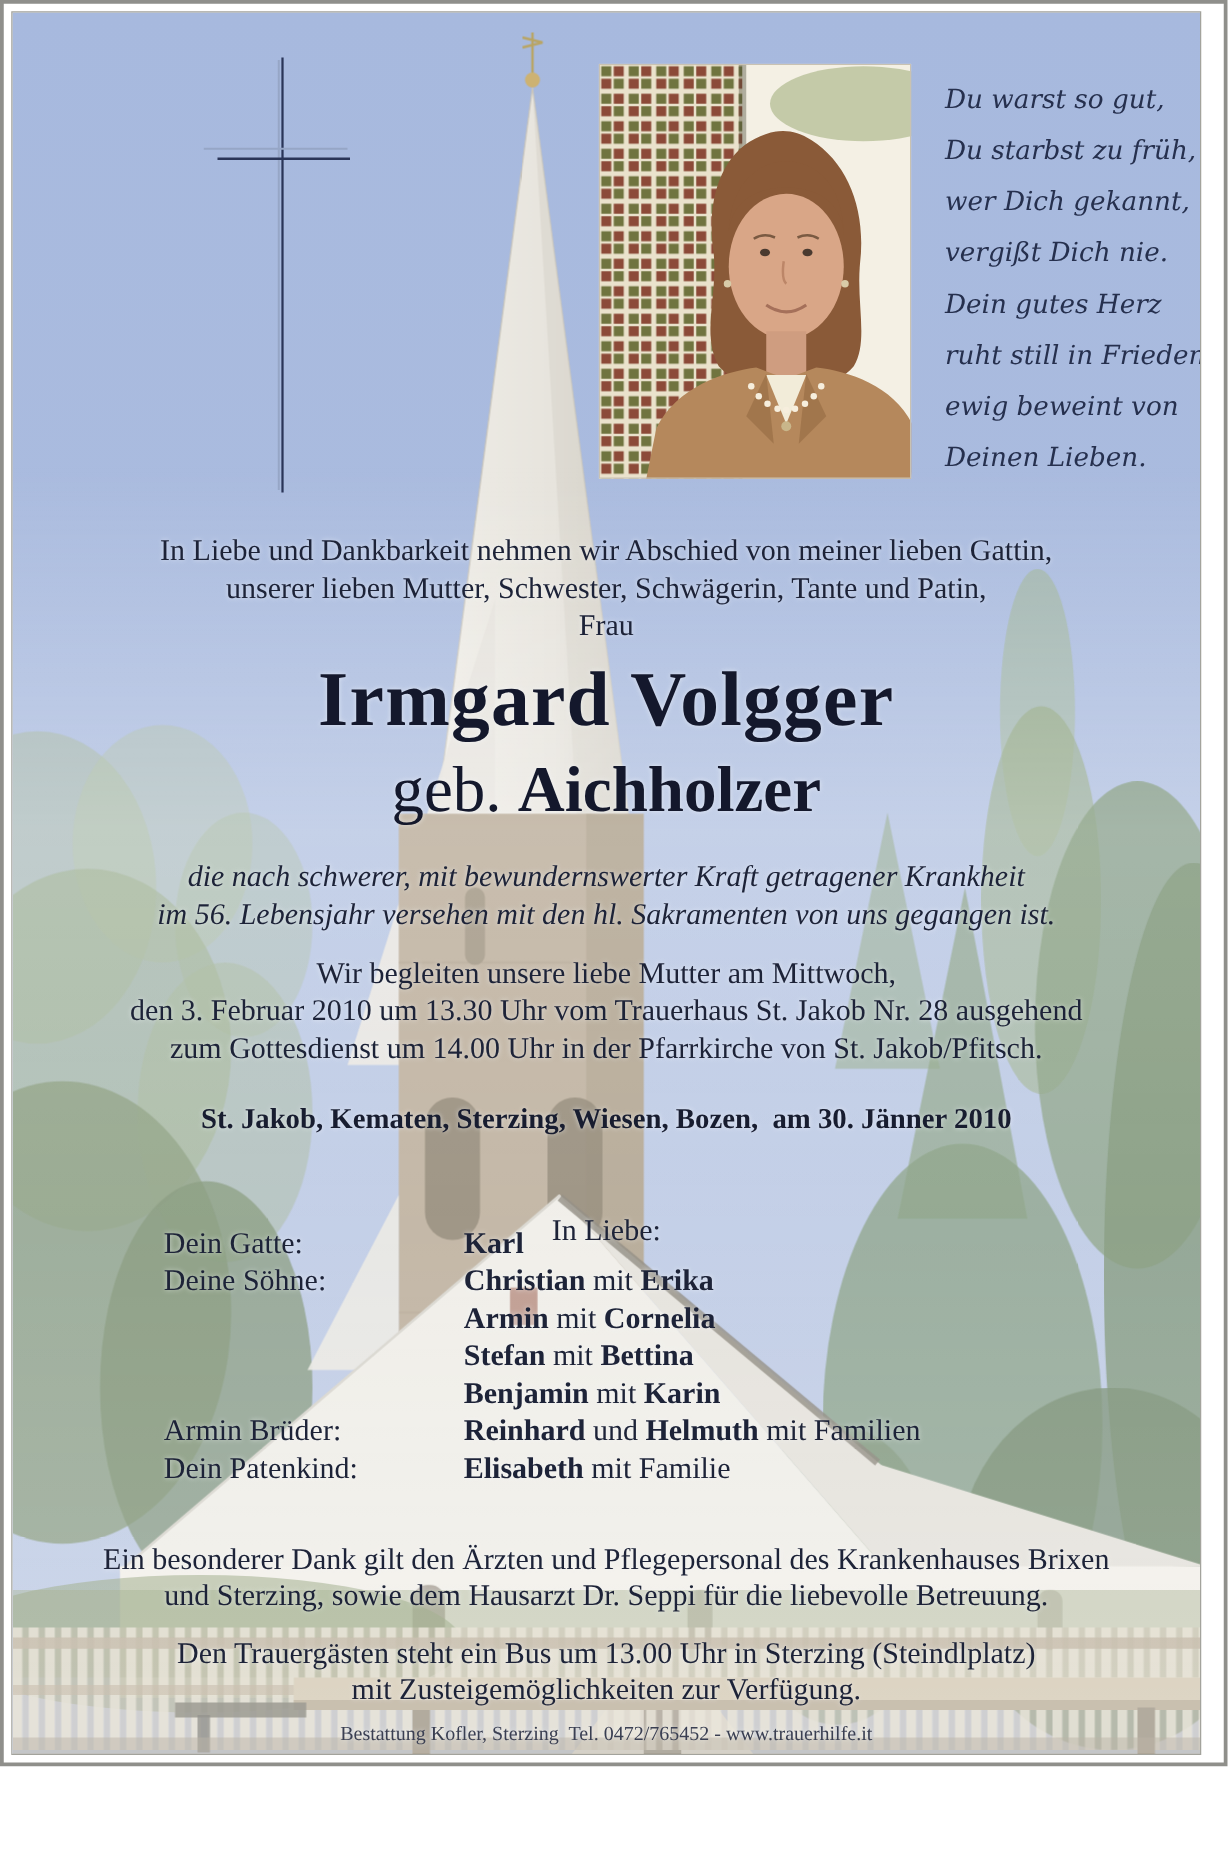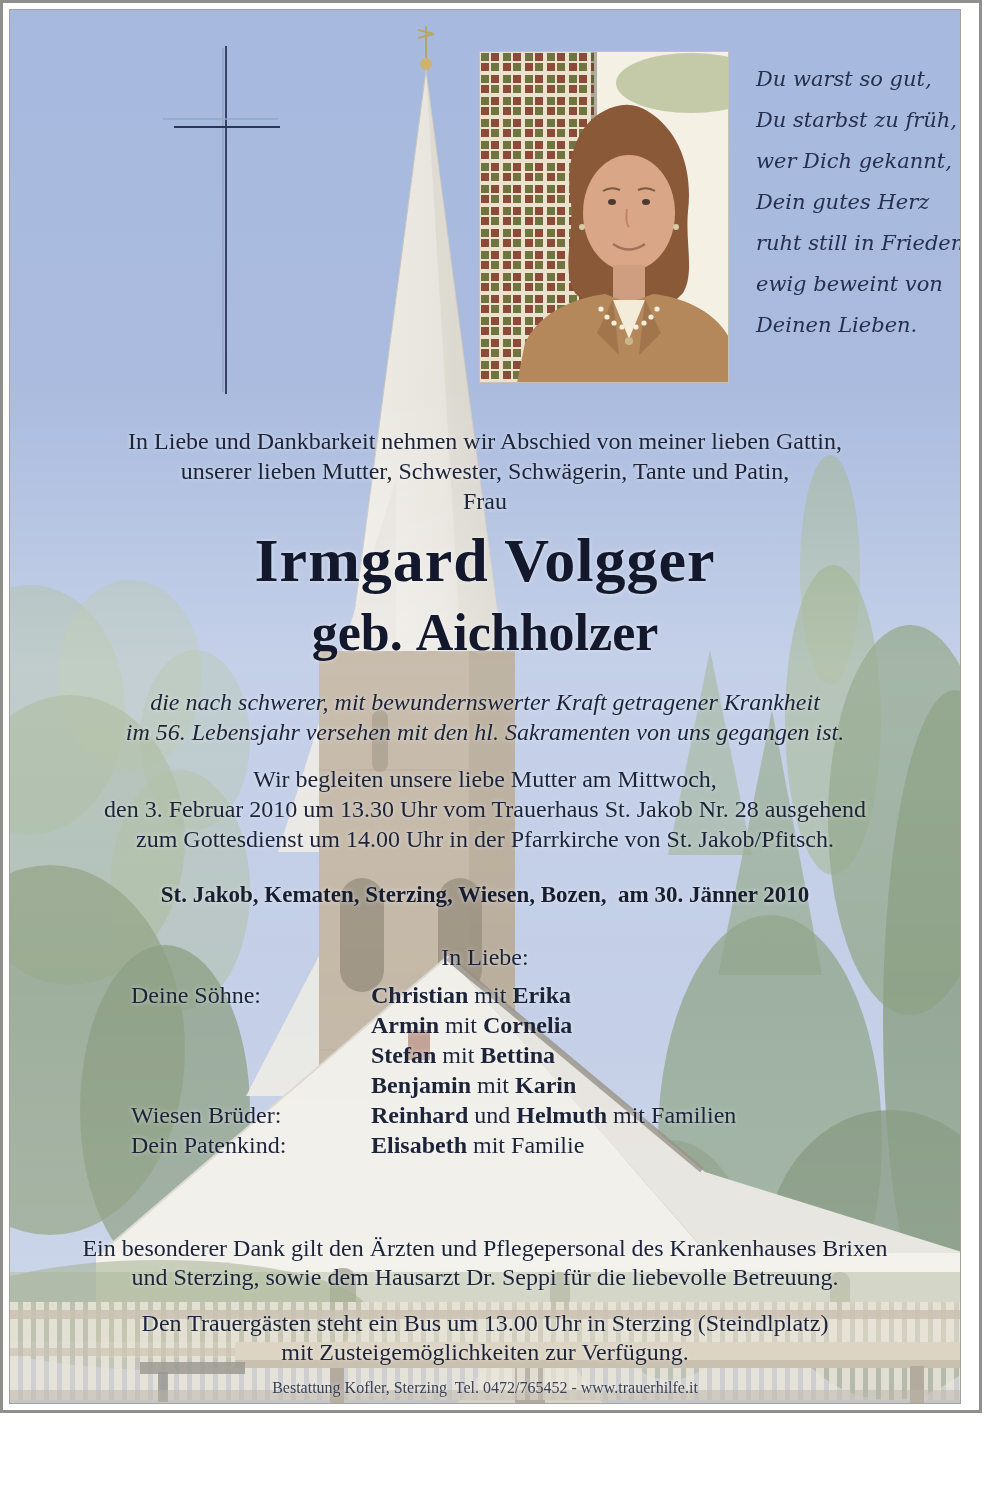--- a/index.html
+++ b/index.html
@@ -23,26 +23,26 @@
     background:linear-gradient(180deg,rgba(255,255,255,0) 26%,rgba(255,255,255,.30) 47%,
                rgba(255,255,255,.25) 70%,rgba(255,255,255,.32) 97%);
   }
   .txt{
     position:absolute;left:0;width:100%;text-align:center;color:#1d2338;
     text-shadow:0 0 4px rgba(245,247,251,.65);
   }
   .t-intro{top:416px;font-size:24px;line-height:30px;}
   .t-name{top:513px;font-size:62px;line-height:74px;font-weight:bold;color:#14182c;letter-spacing:1px;}
   .t-maiden{top:592px;font-size:52px;line-height:62px;color:#14182c;}
-  .t-maiden .reg{font-weight:bold;}
+  .t-maiden .reg{font-weight:normal;}
   .t-maiden .b{font-weight:bold;}
   .t-sick{top:677px;font-size:24px;line-height:30px;font-style:italic;}
   .t-funeral{top:754px;font-size:24px;line-height:30px;}
   .t-places{top:870px;font-size:23px;line-height:30px;font-weight:bold;color:#181d30;}
-  .t-inliebe{top:932px;font-size:24px;line-height:30px;}
+  .t-inliebe{top:960px;font-size:24px;line-height:30px;}
   .family{
     position:absolute;left:121px;top:970px;width:760px;font-size:24px;color:#1d2338;
     text-shadow:0 0 4px rgba(245,247,251,.65);
   }
   .fam-row{display:flex;height:30px;line-height:30px;}
   .fam-label{width:240px;flex:0 0 240px;}
   .fam-value{flex:1;}
   .fam-value .b{font-weight:bold;}
   .t-closing{top:1174px;font-size:24px;line-height:30px;}
   .t-thanks{top:1224px;font-size:24px;line-height:29px;}
@@ -201,20 +201,21 @@
         <circle cx="178" cy="258" r="2.6"></circle>
       </g>
       <circle cx="150" cy="290" r="4" fill="#c9b68a"></circle>
       <rect x="0.5" y="0.5" width="249" height="331" fill="none" stroke="#c9c2b2" stroke-width="1"></rect>
     </svg>
 
     <div class="poem">
         <div>Du warst so gut,</div>
         <div>Du starbst zu früh,</div>
         <div>wer Dich gekannt,</div>
+        <div>vergißt Dich nie.</div>
         <div>Dein gutes Herz</div>
         <div>ruht still in Frieden,</div>
         <div>ewig beweint von</div>
         <div>Deinen Lieben.</div>
       </div>
 
     <div class="txt t-intro">
       <div>In Liebe und Dankbarkeit nehmen wir Abschied von meiner lieben Gattin,</div>
       <div>unserer lieben Mutter, Schwester, Schwägerin, Tante und Patin,</div>
       <div>Frau</div>
@@ -237,37 +238,41 @@
       <div>den 3. Februar 2010 um 13.30 Uhr vom Trauerhaus St. Jakob Nr. 28 ausgehend</div>
       <div>zum Gottesdienst um 14.00 Uhr in der Pfarrkirche von St. Jakob/Pfitsch.</div>
     </div>
 
     <div class="txt t-places">St. Jakob, Kematen, Sterzing, Wiesen, Bozen,&nbsp; am 30. Jänner 2010</div>
 
     <div class="txt t-inliebe">In Liebe:</div>
 
     <div class="family">
         <div class="fam-row">
+          <span class="fam-label">Dein Gatte:</span>
+          <span class="fam-value"><span class="b">Karl</span></span>
+        </div>
+        <div class="fam-row">
           <span class="fam-label">Deine Söhne:</span>
           <span class="fam-value"><span class="b">Christian</span><span> mit </span><span class="b">Erika</span></span>
         </div>
         <div class="fam-row">
           <span class="fam-label"></span>
           <span class="fam-value"><span class="b">Armin</span><span> mit </span><span class="b">Cornelia</span></span>
         </div>
         <div class="fam-row">
           <span class="fam-label"></span>
           <span class="fam-value"><span class="b">Stefan</span><span> mit </span><span class="b">Bettina</span></span>
         </div>
         <div class="fam-row">
           <span class="fam-label"></span>
           <span class="fam-value"><span class="b">Benjamin</span><span> mit </span><span class="b">Karin</span></span>
         </div>
         <div class="fam-row">
-          <span class="fam-label">Wiesen Brüder:</span>
+          <span class="fam-label">Armin Brüder:</span>
           <span class="fam-value"><span class="b">Reinhard</span><span> und </span><span class="b">Helmuth</span><span> mit Familien</span></span>
         </div>
         <div class="fam-row">
           <span class="fam-label">Dein Patenkind:</span>
           <span class="fam-value"><span class="b">Elisabeth</span><span> mit Familie</span></span>
         </div>
       </div>
 
 
     <div class="txt t-thanks">

